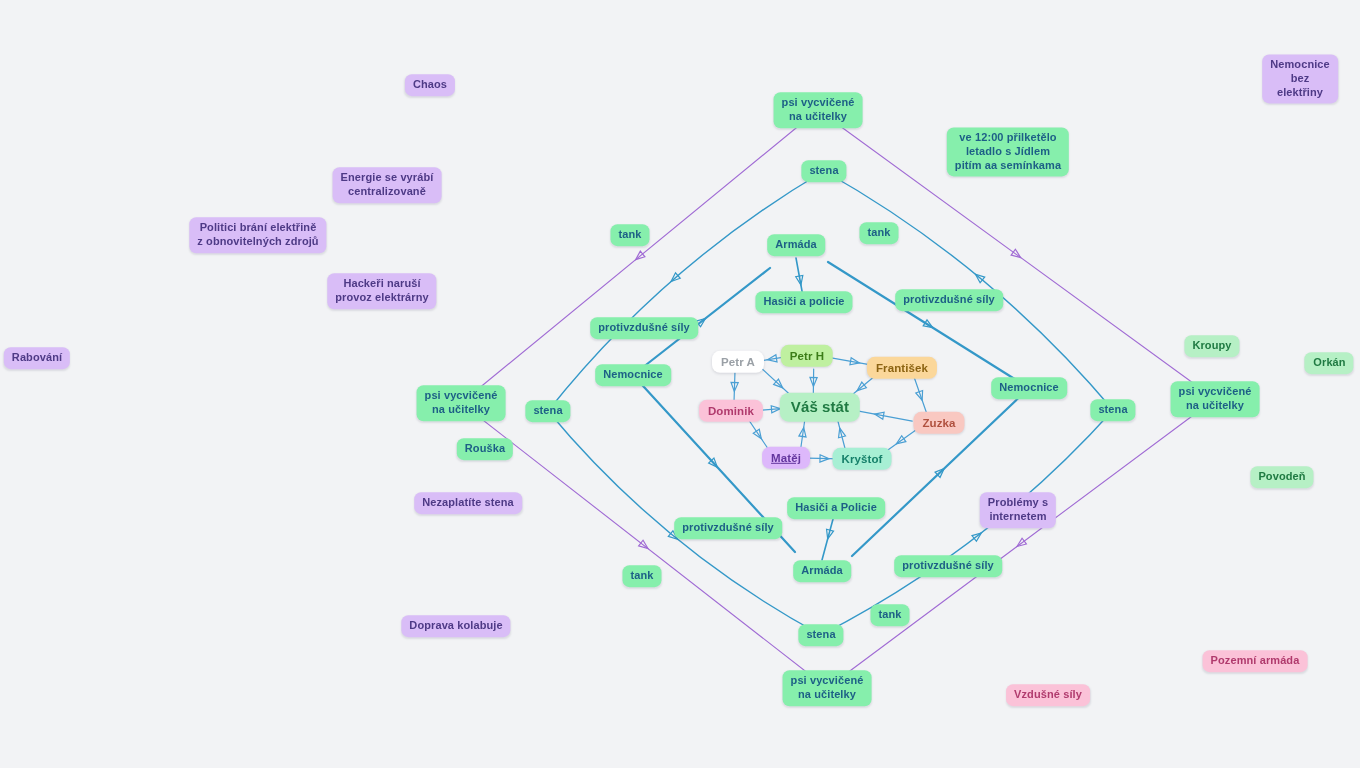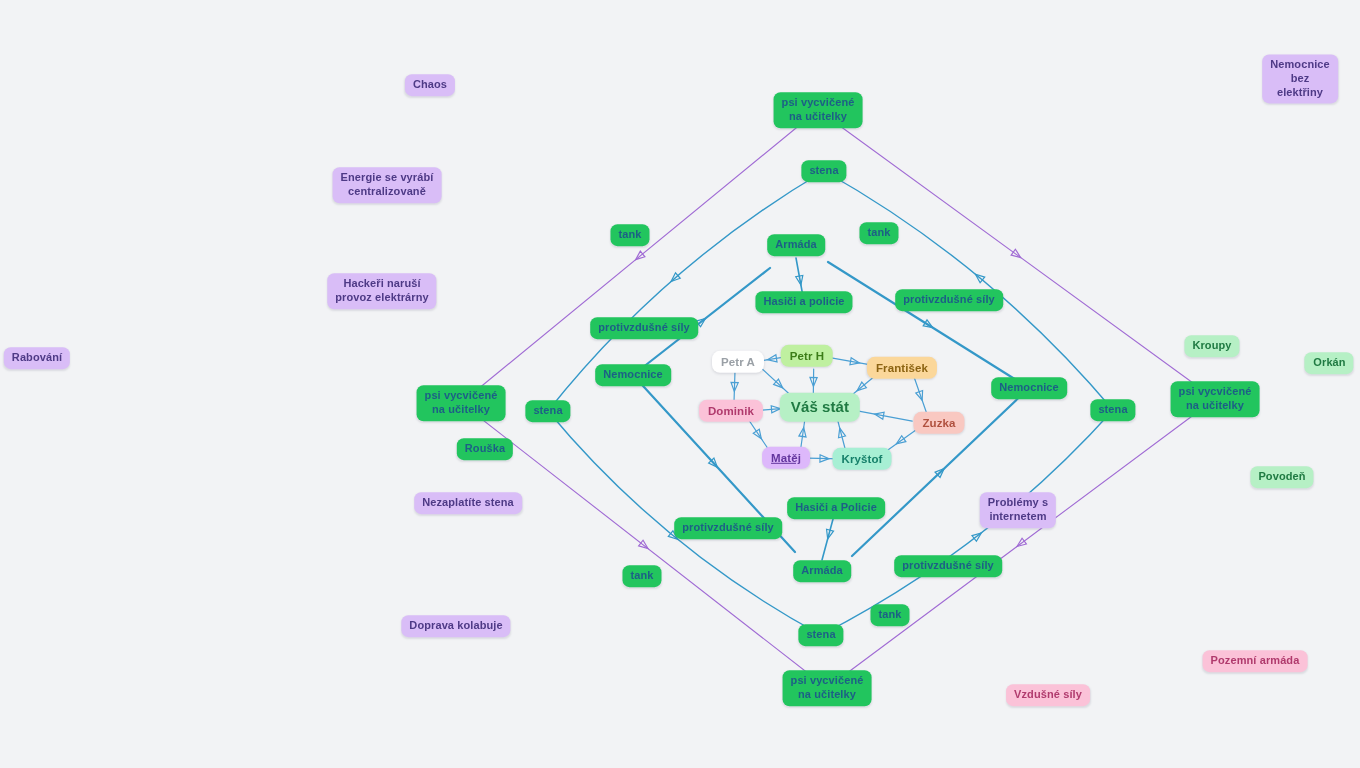--- a/index.html
+++ b/index.html
@@ -36,21 +36,21 @@
     font-size: 11px;
     font-weight: bold;
     line-height: 1.25;
     text-align: center;
     white-space: pre-line;
     transform: translate(-50%, -50%);
     box-shadow: 0 1px 2px rgba(60,60,90,0.13);
     letter-spacing: .1px;
   }
   
-  .n-blue   { background:#22c55e; color:#1d5f86; }
+  .n-blue   { background:#86efac; color:#1d5f86; }
   .n-purple { background:#d9bdf7; color:#4e3a86; }
   .n-green  { background:#b6f0c5; color:#1f7a42; }
   .n-pink   { background:#fbc2d8; color:#b03a6d; }
   .n-pink2  { background:#f9c8c1; color:#b0513f; }
   .n-orange { background:#fbd79a; color:#8c6312; }
   .n-lgreen { background:#bff0a0; color:#3c7d18; }
   .n-mint   { background:#a7efd4; color:#16806a; }
   .n-lilac  { background:#ddb8fb; color:#63359e; }
   .n-white  { background:#ffffff; color:#9aa0a6; box-shadow:0 1px 3px rgba(60,60,90,0.18); }
 
@@ -125,26 +125,31 @@
       <path d="M800.9769052980812,446.7673210264391 L805.0230947019188,418.2326789735609" stroke="#4a9fd4" stroke-width="1.2" fill="none" opacity="1" stroke-linecap="round"></path>
       <polygon points="-4,-3.6 5,0 -4,3.6" fill="none" stroke="#4a9fd4" stroke-width="1.2" transform="translate(803,432.5) rotate(-81.92930979439696)"></polygon>
       <path d="M807.5981304366608,458.1420929633991 L840.4018695633392,458.8579070366009" stroke="#4a9fd4" stroke-width="1.2" fill="none" opacity="1" stroke-linecap="round"></path>
       <polygon points="-4,-3.6 5,0 -4,3.6" fill="none" stroke="#4a9fd4" stroke-width="1.2" transform="translate(824,458.5) rotate(1.2500592507223802)"></polygon>
       <path d="M845.0348981086343,448.49779406724974 L836.9651018913657,417.50220593275026" stroke="#4a9fd4" stroke-width="1.2" fill="none" opacity="1" stroke-linecap="round"></path>
       <polygon points="-4,-3.6 5,0 -4,3.6" fill="none" stroke="#4a9fd4" stroke-width="1.2" transform="translate(841,433) rotate(-104.5931625336498)"></polygon>
     </svg>
 <div class="node n-purple loose" style="left: 430px; top: 85px;">Chaos</div>
     <div class="node n-purple loose" style="left: 387px; top: 185px;">Energie se vyrábí
 centralizovaně</div>
+    <div class="node n-purple loose" style="left: 258px; top: 235px;">Politici brání elektřině
+z obnovitelných zdrojů</div>
     <div class="node n-purple loose" style="left: 382px; top: 291px;">Hackeři naruší
 provoz elektrárny</div>
     <div class="node n-purple loose" style="left: 37px; top: 358px;">Rabování</div>
     <div class="node n-blue loose" style="left: 485px; top: 449px;">Rouška</div>
     <div class="node n-purple loose" style="left: 468px; top: 503px;">Nezaplatíte stena</div>
     <div class="node n-purple loose" style="left: 456px; top: 626px;">Doprava kolabuje</div>
+    <div class="node n-blue loose" style="left: 1008px; top: 152px;">ve 12:00 přilketělo
+letadlo s Jídlem
+pitím aa semínkama</div>
     <div class="node n-purple loose" style="left: 1300px; top: 79px;">Nemocnice
 bez elektřiny</div>
     <div class="node n-green loose" style="left: 1212px; top: 346px;">Kroupy</div>
     <div class="node n-green loose" style="left: 1329px; top: 363px; padding-left: 9px;">Orkán</div>
     <div class="node n-green loose" style="left: 1282px; top: 477px;">Povodeň</div>
     <div class="node n-purple loose" style="left: 1018px; top: 510px;">Problémy s
 internetem</div>
     <div class="node n-pink loose" style="left: 1255px; top: 661px;">Pozemní armáda</div>
     <div class="node n-pink loose" style="left: 1048px; top: 695px;">Vzdušné síly</div>
     <div class="node n-blue ring-node" style="left: 818px; top: 110px;">psi vycvičené

